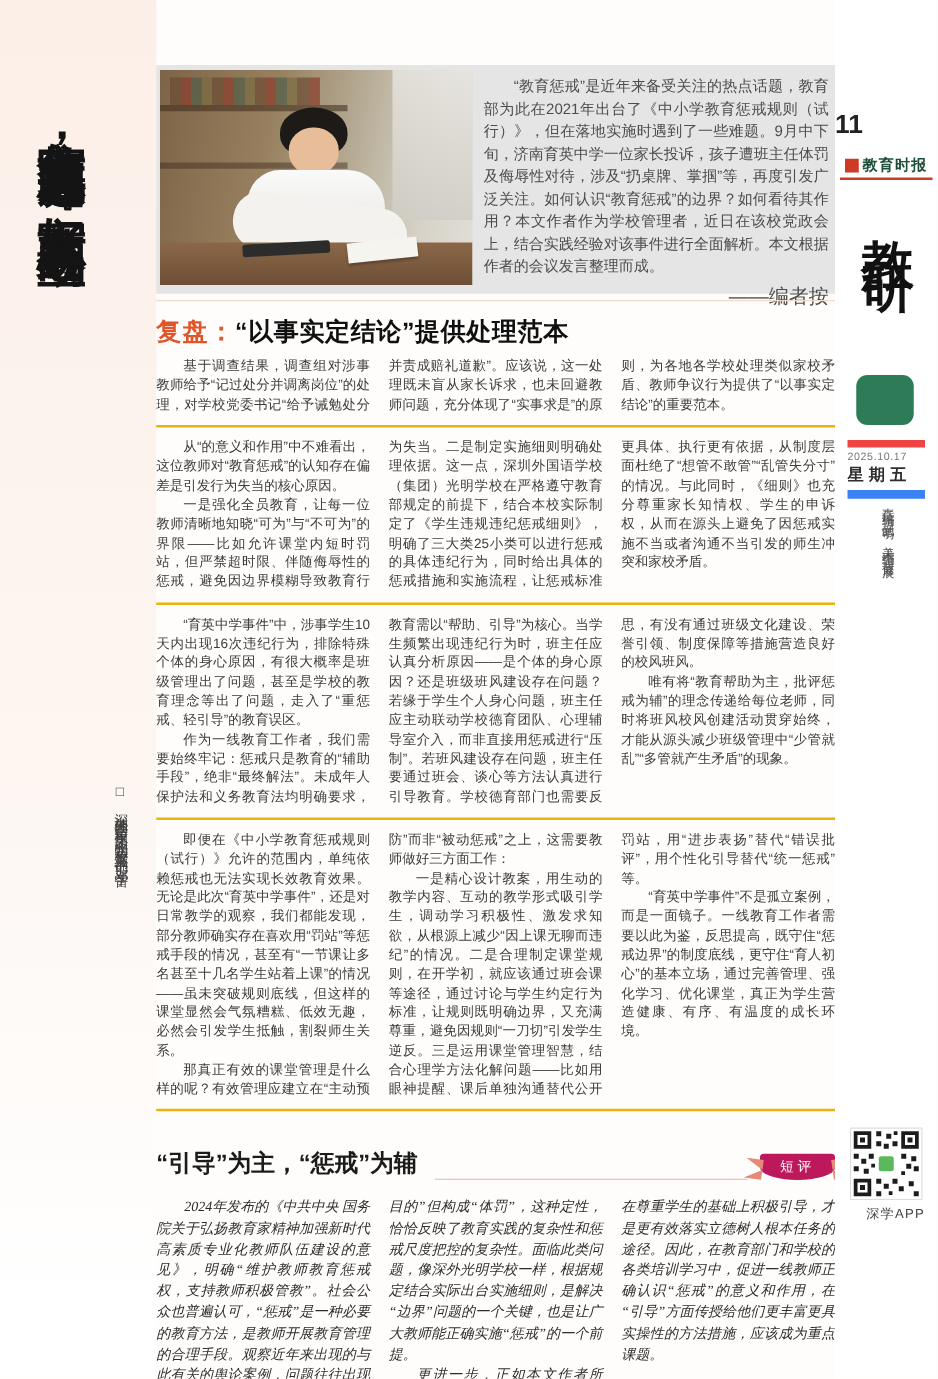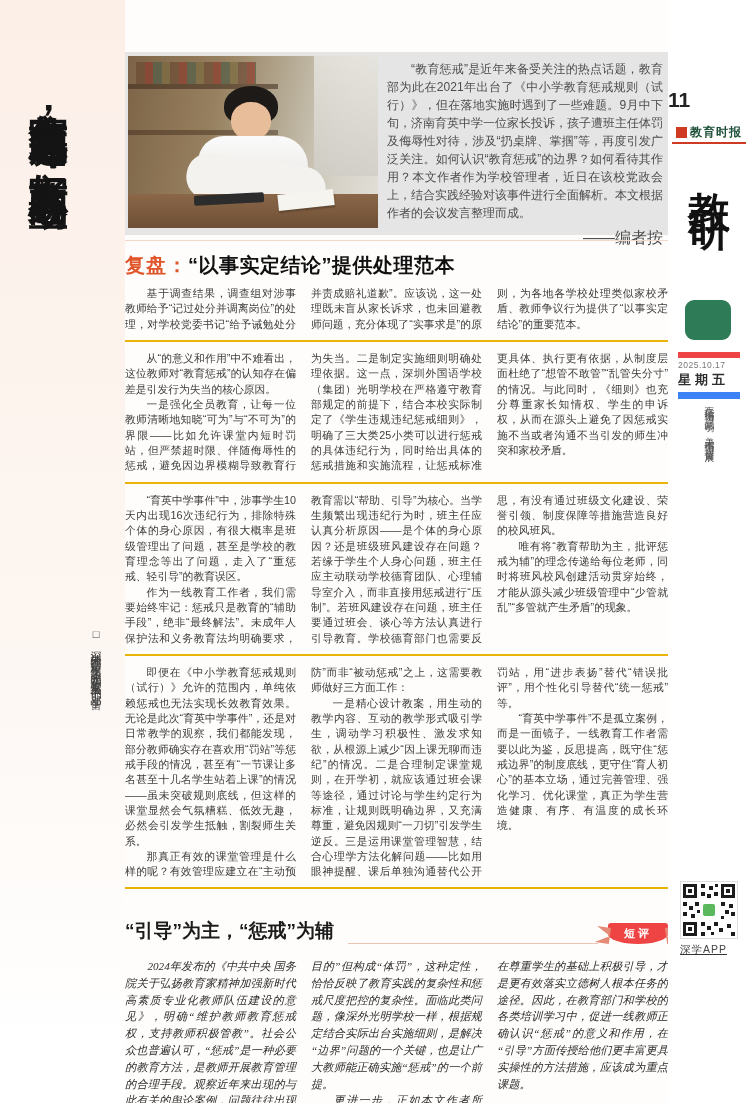--- a/index.html
+++ b/index.html
@@ -72,22 +72,22 @@
     font-size:10.8px; line-height:1.42; color:#3b3b3b; text-align:justify;
   }
   .sec-body p{ text-indent:2em; }
 
   
   .commentary{ position:absolute; left:125px; top:918px; width:543px; }
   .com-head{ display:flex; align-items:flex-end; margin-bottom:14px; }
   .com-title{ font-size:19px; font-weight:900; color:#1b1b1b; white-space:nowrap; }
   .com-rule{ flex:1; height:0; border-top:1px solid #eec4b4; margin:4px 10px 0 14px; }
   .ribbon{
-    position:relative; background:#ef4444; color:#fff;
-    font-size:11px; font-weight:bold; letter-spacing:3px;
+    position:relative; background:#be185d; color:#fff;
+    font-size:11px; font-weight:normal; letter-spacing:3px;
     padding:3px 16px; border-radius:3px 3px 50% 50%/3px 3px 10px 10px;
   }
   .ribbon::before,.ribbon::after{
     content:""; position:absolute; top:4px; border-style:solid; border-color:#e48a77 transparent;
   }
   .ribbon::before{ left:-12px; border-width:8px 0 8px 14px; transform:rotate(8deg);}
   .ribbon::after{ right:-12px; border-width:8px 14px 8px 0; transform:rotate(-8deg);}
   .com-body{
     column-count:3; column-gap:15px;
     font-family:"Liberation Serif", serif; font-style:italic;
@@ -111,21 +111,21 @@
   .green-box{ position:absolute; top:300px; left:17px; width:46px; height:40px;
     border-radius:9px; background:#2e7b57; }
   .date-block{ position:absolute; top:352px; left:10px; width:62px; text-align:left; }
   .date-line1{ font-size:8.5px; color:#777; border-top:6px solid #ef4444; padding-top:2px; letter-spacing:.5px;}
   .date-line2{ font-size:13px; font-weight:bold; color:#2e2e2e; letter-spacing:4px;
     border-bottom:7px solid #3b82f6; padding:1px 0 3px 0;}
   .credits-vert{ position:absolute; top:398px; left:50%; transform:translateX(-50%);
     writing-mode:vertical-rl; font-size:10px; letter-spacing:2px; color:#555; }
 
   
-  .qr-wrap{ position:absolute; top:881px; left:12px; width:60px; text-align:left;text-decoration:underline; }
+  .qr-wrap{ position:absolute; top:902px; left:12px; width:60px; text-align:right; }
   .qr{ width:58px; height:58px; background:#fff; border:1px solid #ddd; position:relative; }
   .qr svg{ display:block; }
   .qr-label{ margin-top:4px; font-size:10.5px; color:#444; letter-spacing:1px; }
 </style>
 </head>
 <body>
 
 <div class="left-rail">
   <div class="headline-vert">守住教育惩戒的边界，守好『育人初心』的立场</div>
   <div class="author-vert">□深圳外国语学校（集团）光明学校党支部书记 邓学雷</div>

